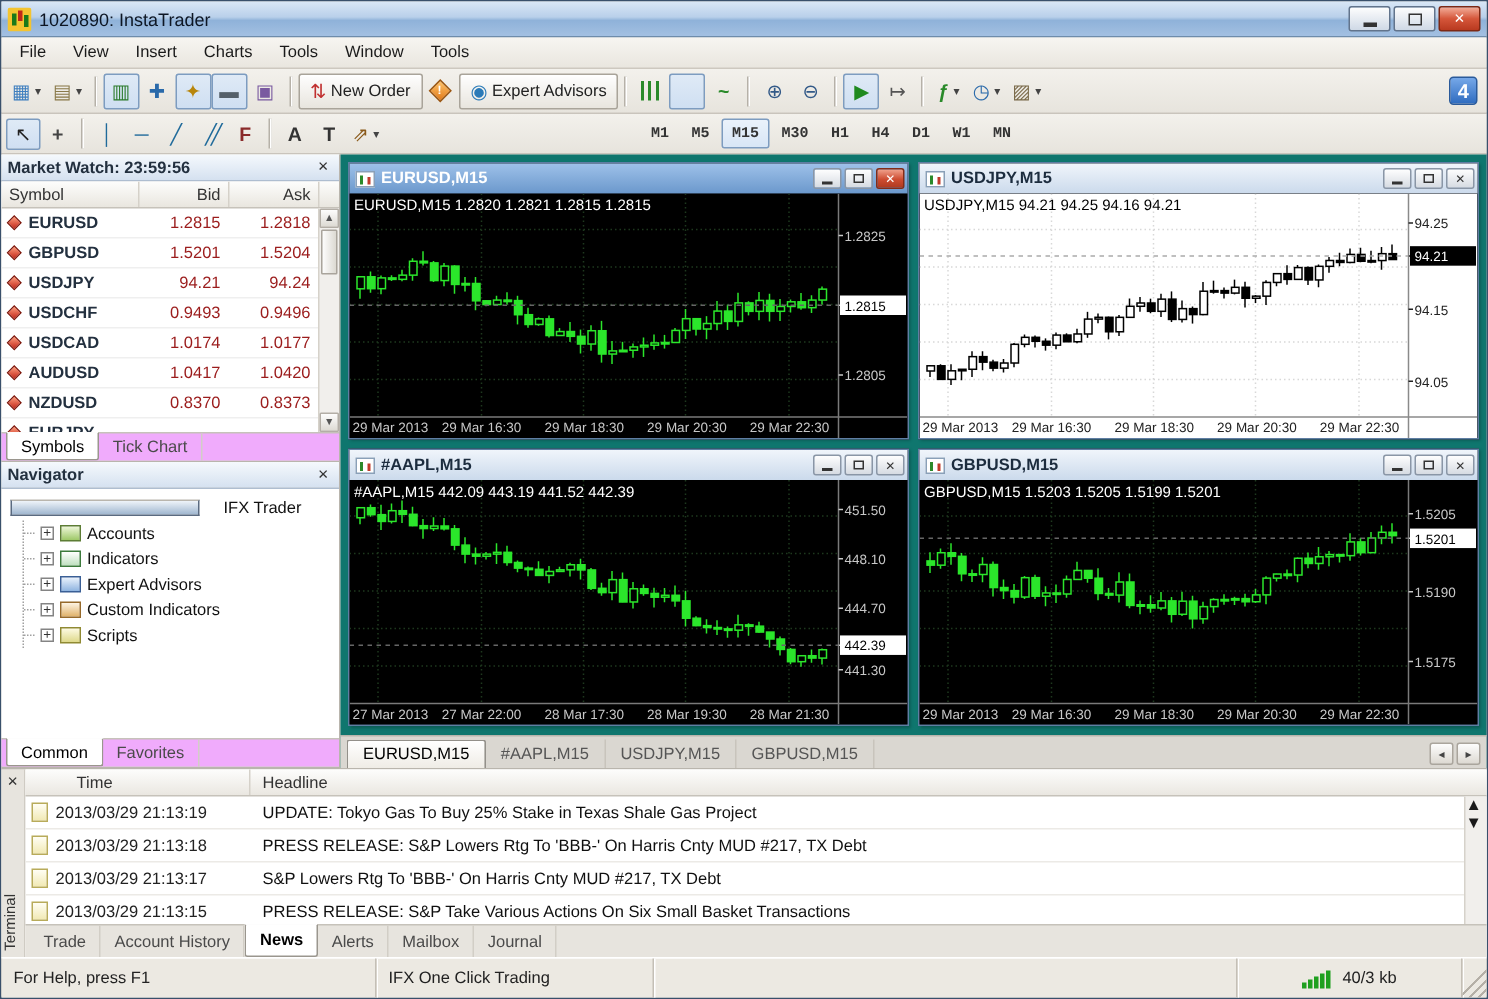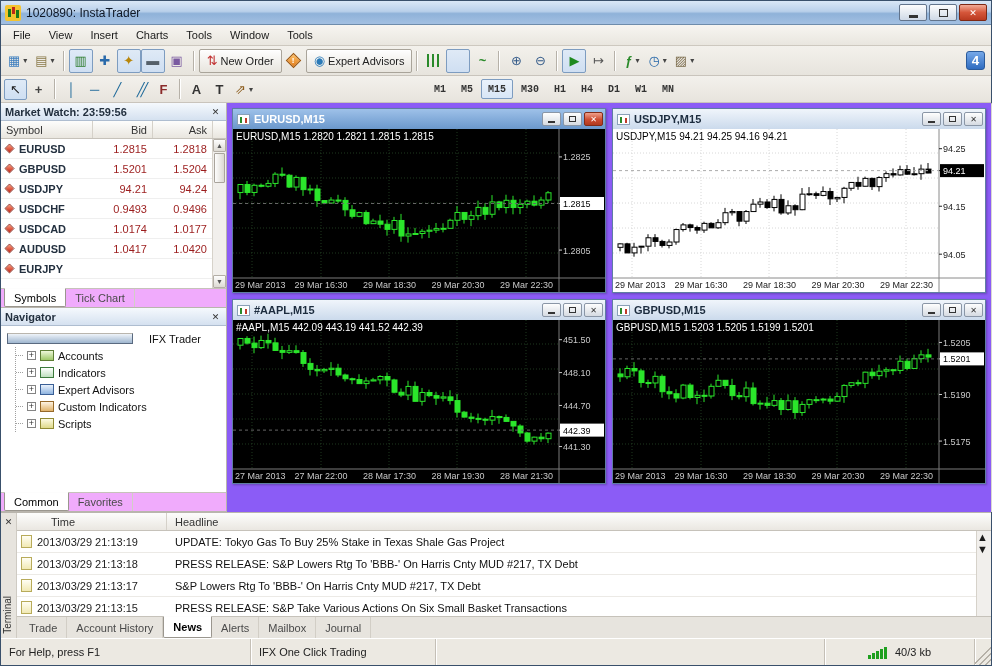--- a/index.html
+++ b/index.html
@@ -93,21 +93,21 @@
 .plus{width:9px;height:9px;flex:0 0 9px;border:1px solid #848484;background:#fff;font-size:9px;line-height:7px;text-align:center;color:#333}
 .nico{width:14px;height:11px;flex:0 0 14px;border:1px solid #5a6a80;background:linear-gradient(#f2f6fb,#b9c9dc)}
 .nico.terminal{background:linear-gradient(#eef3f9,#9fb6cf)}
 .nico.accounts{background:linear-gradient(#eef7d9,#9ec868);border-color:#5d7d35}
 .nico.indicators{background:linear-gradient(#ffffff,#bfe0bf);border-color:#3c7a3c}
 .nico.experts{background:linear-gradient(#eaf2fc,#8fb4e0);border-color:#3a5f96}
 .nico.custom{background:linear-gradient(#fdf3e3,#e0b26a);border-color:#96692a}
 .nico.scripts{background:linear-gradient(#fdfae3,#ded98a);border-color:#908a33}
 
 
-.mdi{flex:1;display:flex;flex-direction:row;background:#8b5cf6;min-width:0}
+.mdi{flex:1;display:flex;flex-direction:column;background:#0f766e;min-width:0}
 .mdi-grid{flex:1;display:grid;grid-template-columns:1fr 1fr;grid-auto-rows:185px;gap:6px;padding:5px}
 .cwin{border:1px solid #5f7ea3;display:flex;flex-direction:column;background:#000;box-shadow:1px 1px 2px rgba(0,0,0,.25)}
 .ctitle{flex:0 0 20px;display:flex;align-items:center;gap:4px;padding:0 2px 0 4px;
  background:linear-gradient(#f0f5fb,#cbdaec);color:#1c2c3e;font-weight:bold}
 .cwin.active .ctitle{background:linear-gradient(#9ec1e9,#6b98cc);color:#fff}
 .cicon{width:13px;height:11px;flex:0 0 13px;border:1px solid #8aa0b8;background:
  linear-gradient(#2a8a2a,#2a8a2a) 2px 2px/2px 6px no-repeat,
  linear-gradient(#c03a2a,#c03a2a) 7px 3px/2px 5px no-repeat,#fff}
 .ctext{flex:1;white-space:nowrap;overflow:hidden}
 .cbtns{display:flex;gap:2px}
@@ -373,20 +373,28 @@
                 <div class="c-bid">1.0174</div>
                 <div class="c-ask">1.0177</div>
               </div>
               <div class="mwrow">
                 <div class="c-sym">
                   <span class="sym-ic"></span>
                   <span>AUDUSD</span>
                 </div>
                 <div class="c-bid">1.0417</div>
                 <div class="c-ask">1.0420</div>
+              </div>
+              <div class="mwrow">
+                <div class="c-sym">
+                  <span class="sym-ic"></span>
+                  <span>NZDUSD</span>
+                </div>
+                <div class="c-bid">0.8370</div>
+                <div class="c-ask">0.8373</div>
               </div>
               <div class="mwrow">
                 <div class="c-sym">
                   <span class="sym-ic"></span>
                   <span>EURJPY</span>
                 </div>
                 <div class="c-bid"></div>
                 <div class="c-ask"></div>
               </div>
             </div>

